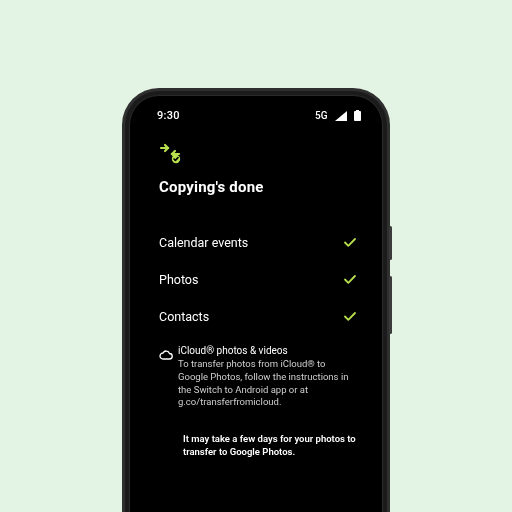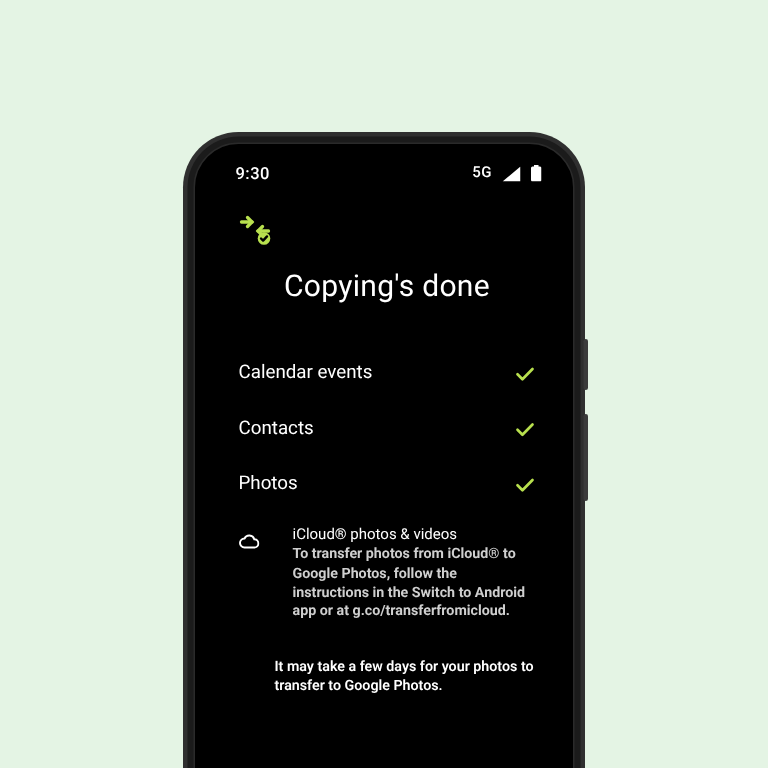--- a/index.html
+++ b/index.html
@@ -70,47 +70,45 @@
     }
     .status-right span { font-size: 10px; }
     .status-right svg { display: block; }
 
     .content {
       padding: 20px 20px 0 24px;
     }
 
     .hero-icon { margin-bottom: 10px; }
     .title {
-      font-size: 20px;
-      font-weight: 400;
+      font-size: 15px;
+      font-weight: 700;
       letter-spacing: .2px;
       margin-bottom: 28px;
-      text-align: center;
     }
 
     .row {
       display: flex;
       justify-content: space-between;
-      align-items: flex-end;
+      align-items: flex-start;
       padding: 11px 0;
     }
     .row .label { font-size: 12.5px; font-weight: 400; }
     .check svg { display: block; }
 
     .note {
       display: flex;
-      gap: 22px;
+      gap: 5px;
       margin-top: 10px;
     }
     .note-icon { flex: 0 0 auto; padding-top: 1px; }
     .note-txt {
       font-size: 9.5px;
       line-height: 1.35;
       color: #cfcfcf;
-      font-weight: bold;
     }
     .note-title {
       font-size: 10px;
       color: #fff;
       margin-bottom: 2px;
     }
     .note2 {
       margin-top: 24px;
       padding-left: 24px;
       font-size: 9.5px;
@@ -162,35 +160,35 @@
 
         <div class="row">
           <div class="label">Calendar events</div>
           <div class="check">
             <svg width="14" height="14" viewBox="0 0 14 14">
                 <path d="M2 7.5 L5.3 10.8 L12 4" stroke="#b8e04e" stroke-width="1.8" fill="none" stroke-linecap="round" stroke-linejoin="round"></path>
               </svg>
           </div>
         </div>
         <div class="row">
+          <div class="label">Photos</div>
+          <div class="check">
+            <svg width="14" height="14" viewBox="0 0 14 14">
+                <path d="M2 7.5 L5.3 10.8 L12 4" stroke="#b8e04e" stroke-width="1.8" fill="none" stroke-linecap="round" stroke-linejoin="round"></path>
+              </svg>
+          </div>
+        </div>
+        <div class="row">
           <div class="label">Contacts</div>
           <div class="check">
             <svg width="14" height="14" viewBox="0 0 14 14">
                 <path d="M2 7.5 L5.3 10.8 L12 4" stroke="#b8e04e" stroke-width="1.8" fill="none" stroke-linecap="round" stroke-linejoin="round"></path>
               </svg>
           </div>
         </div>
-        <div class="row">
-          <div class="label">Photos</div>
-          <div class="check">
-            <svg width="14" height="14" viewBox="0 0 14 14">
-                <path d="M2 7.5 L5.3 10.8 L12 4" stroke="#b8e04e" stroke-width="1.8" fill="none" stroke-linecap="round" stroke-linejoin="round"></path>
-              </svg>
-          </div>
-        </div>
 
         <div class="note">
           <div class="note-icon">
             <svg width="14" height="12" viewBox="0 0 14 12">
                 <path d="M4 10 A3 3 0 0 1 4 4 A3.5 3.5 0 0 1 10.5 4.5 A2.7 2.7 0 0 1 10.5 10 Z" fill="none" stroke="#fff" stroke-width="1.3"></path>
               </svg>
           </div>
           <div>
             <div class="note-title">iCloud® photos &amp; videos</div>
             <div class="note-txt">To transfer photos from iCloud® to Google Photos, follow the instructions in the Switch to Android app or at g.co/transferfromicloud.</div>

